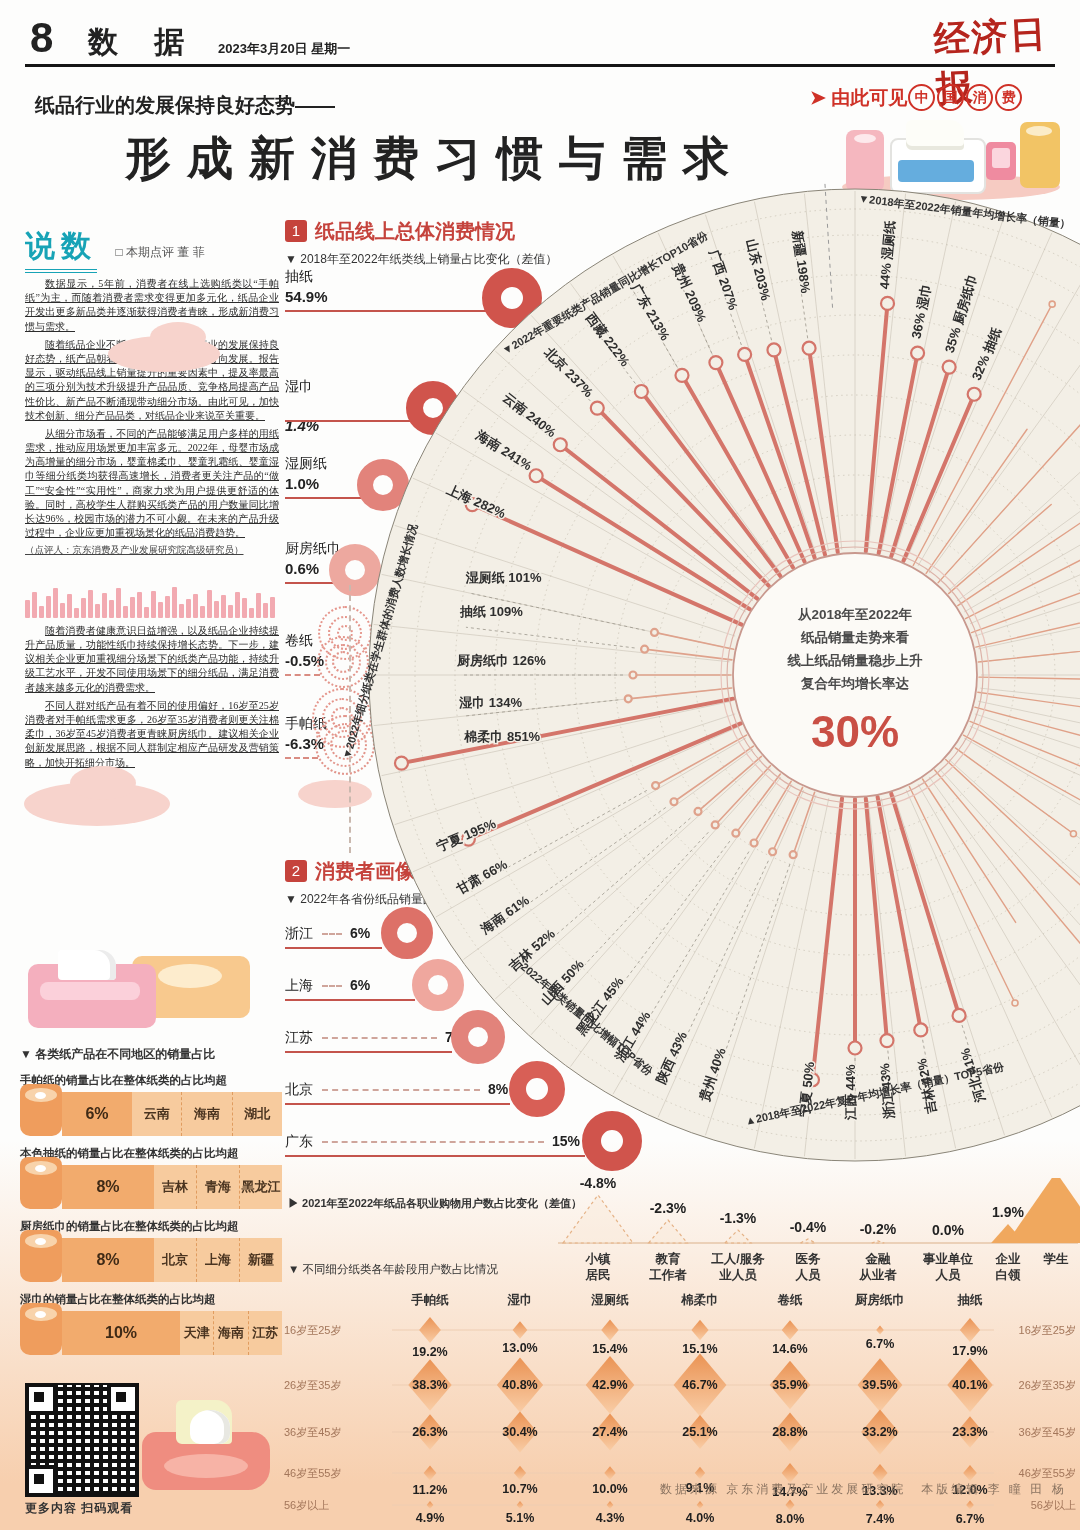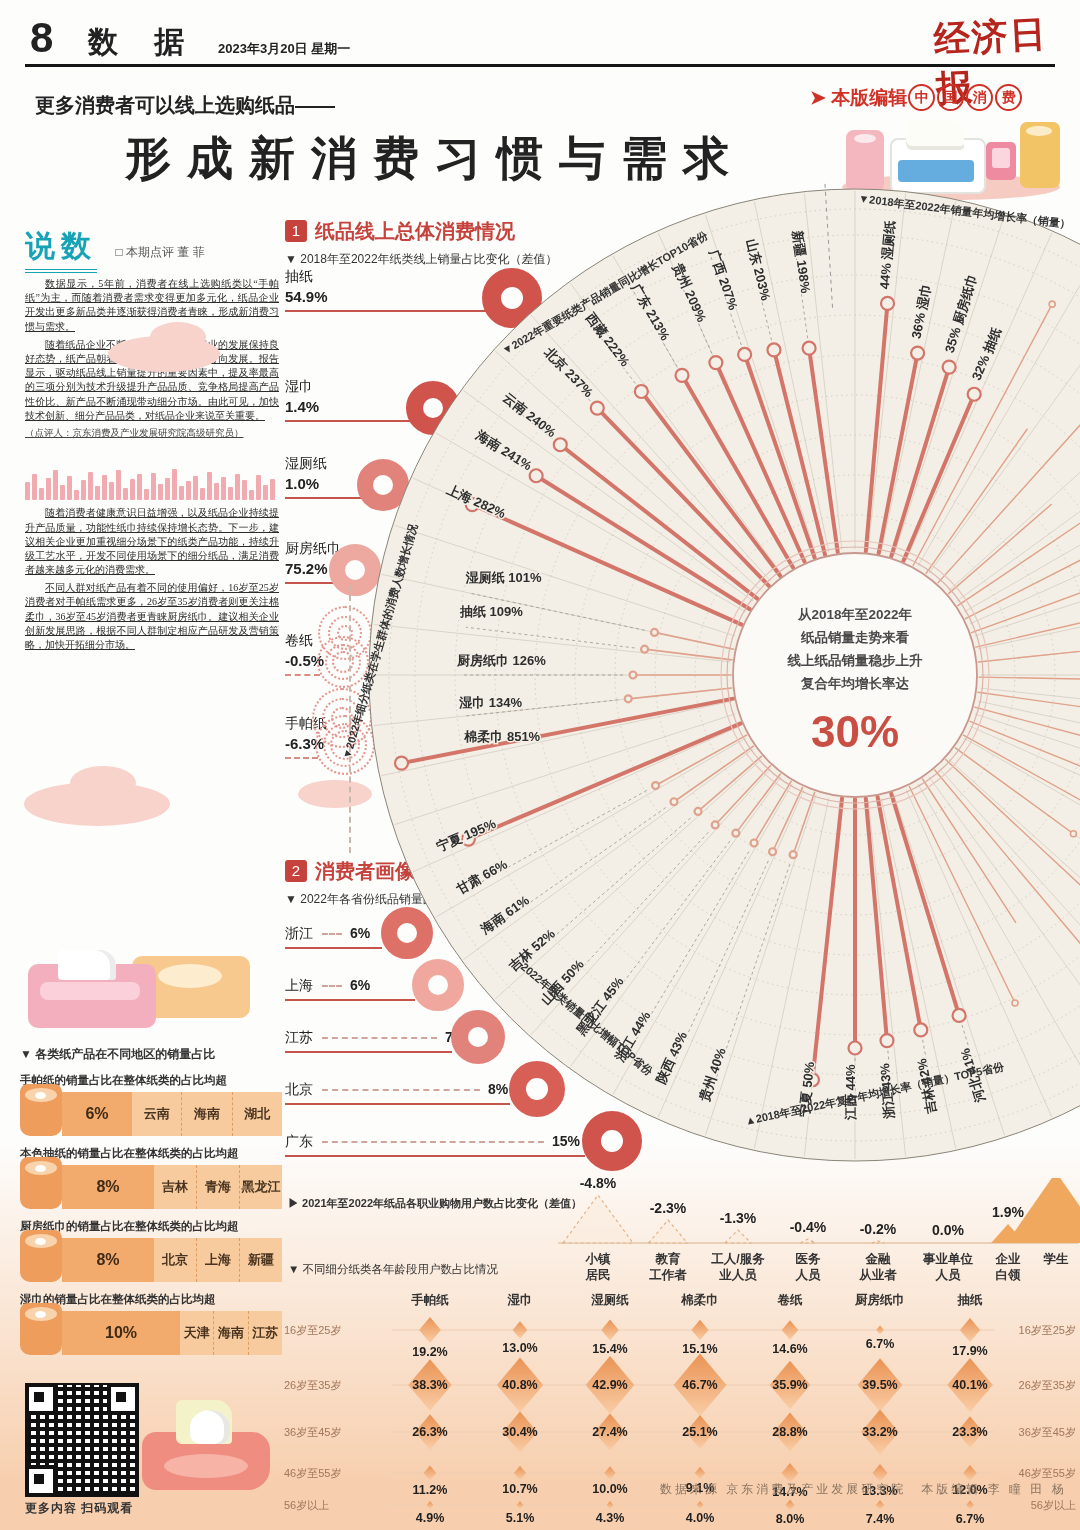--- a/index.html
+++ b/index.html
@@ -79,26 +79,26 @@
 </head>
 <body>
 
 <div class="abs" id="warm"></div>
 
 <div class="abs" id="pagenum">8</div>
 <div class="abs" id="pagesec">数 据</div>
 <div class="abs" id="pagedate">2023年3月20日  星期一</div>
 <div class="abs" id="masthead">经济日报</div>
 <div class="abs" id="toprule"></div>
-<div class="abs" id="kicker">更多消费者可以线上选购纸品——</div>
+<div class="abs" id="kicker">纸品行业的发展保持良好态势——</div>
 <div class="abs" id="bigtitle">形成新消费习惯与需求</div>
 
 <div class="abs" id="badge">
   <span>➤</span>
-  <span>本版编辑</span><span id="badge-circles"><span class="circ">中</span><span class="circ">国</span><span class="circ">消</span><span class="circ">费</span></span>
+  <span>由此可见</span><span id="badge-circles"><span class="circ">中</span><span class="circ">国</span><span class="circ">消</span><span class="circ">费</span></span>
 </div>
 
 <div class="ill" style="left:838px;top:108px;width:228px;height:96px;">
   <div class="abs" style="left:4px;top:66px;width:218px;height:26px;background:#f6cbc2;border-radius:50%;"></div>
   <div class="abs" style="left:8px;top:22px;width:38px;height:62px;background:#f5b7bf;border-radius:8px;"></div>
   <div class="abs" style="left:16px;top:26px;width:22px;height:9px;background:#fde9ec;border-radius:50%;"></div>
   <div class="abs" style="left:52px;top:30px;width:92px;height:52px;background:#fff;border:2px solid #e3e3e0;border-radius:8px;"></div>
   <div class="abs" style="left:68px;top:12px;width:58px;height:30px;background:#fdfdf8;border-radius:6px 14px 4px 6px;box-shadow:inset 0 -4px 0 #e8e8de;"></div>
   <div class="abs" style="left:60px;top:52px;width:76px;height:22px;background:#4a9fd8;border-radius:4px;opacity:.85;"></div>
   <div class="abs" style="left:148px;top:34px;width:30px;height:38px;background:#ef8ba0;border-radius:5px;"></div>
@@ -108,20 +108,21 @@
 </div>
 
 <div class="abs" id="left-col">
   <div>
     <span id="shuoshu">说数</span>
     <span id="byline">□ 本期点评 董 菲</span>
   </div>
   <div id="paras1">
       <p>数据显示，5年前，消费者在线上选购纸类以“手帕纸”为主，而随着消费者需求变得更加多元化，纸品企业开发出更多新品类并逐渐获得消费者青睐，形成新消费习惯与需求。</p>
       <p>随着纸品企业不断优化升级，纸品行业的发展保持良好态势，纸产品朝着更加专业化和精品化方向发展。报告显示，驱动纸品线上销量提升的重要因素中，提及率最高的三项分别为技术升级提升产品品质、竞争格局提高产品性价比、新产品不断涌现带动细分市场。由此可见，加快技术创新、细分产品品类，对纸品企业来说至关重要。</p>
+      <p>从细分市场看，不同的产品能够满足用户多样的用纸需求，推动应用场景更加丰富多元。2022年，母婴市场成为高增量的细分市场，婴童棉柔巾、婴童乳霜纸、婴童湿巾等细分纸类均获得高速增长，消费者更关注产品的“做工”“安全性”“实用性”，商家力求为用户提供更舒适的体验。同时，高校学生人群购买纸类产品的用户数量同比增长达96%，校园市场的潜力不可小觑。在未来的产品升级过程中，企业应更加重视场景化的纸品消费趋势。</p>
     </div>
   <p id="attribution">（点评人：京东消费及产业发展研究院高级研究员）</p>
   <div id="decor-bars">
       <div style="height: 18px;"></div>
       <div style="height: 26px;"></div>
       <div style="height: 12px;"></div>
       <div style="height: 22px;"></div>
       <div style="height: 30px;"></div>
       <div style="height: 15px;"></div>
       <div style="height: 24px;"></div>
@@ -232,29 +233,29 @@
 <div class="abs" style="left:285px;top:218px;">
   <span class="sec-badge">1</span><span class="sec-head">纸品线上总体消费情况</span>
   <div class="sec-sub">▼ 2018年至2022年纸类线上销量占比变化（差值）</div>
 </div>
 <div id="sec1-items">
     <div class="itm-label" style="left: 285px; top: 268px;">抽纸</div>
     <div class="itm-value" style="left: 285px; top: 288px;">54.9%</div>
     <div class="itm-line" style="left: 285px; top: 310px; width: 212px;"></div>
     <div class="donut" style="left: 482px; top: 268px; width: 60px; height: 60px; border: 19px solid rgb(208, 84, 76);"></div>
     <div class="itm-label" style="left: 285px; top: 378px;">湿巾</div>
-    <div class="itm-value" style="left: 285px; top: 398px;">1.4%</div>
+    <div class="itm-value" style="left: 285px; top: 417px; font-style: italic;">1.4%</div>
     <div class="itm-line" style="left: 285px; top: 420px; width: 133px;"></div>
     <div class="donut" style="left: 406px; top: 381px; width: 54px; height: 54px; border: 17px solid rgb(208, 84, 76);"></div>
     <div class="itm-label" style="left: 285px; top: 455px;">湿厕纸</div>
     <div class="itm-value" style="left: 285px; top: 475px;">1.0%</div>
     <div class="itm-line" style="left: 285px; top: 497px; width: 81px;"></div>
     <div class="donut" style="left: 357px; top: 459px; width: 52px; height: 52px; border: 16px solid rgb(226, 131, 123);"></div>
     <div class="itm-label" style="left: 285px; top: 540px;">厨房纸巾</div>
-    <div class="itm-value" style="left: 285px; top: 560px;">75.2%</div>
+    <div class="itm-value" style="left: 285px; top: 560px;">0.6%</div>
     <div class="itm-line" style="left: 285px; top: 582px; width: 51px;"></div>
     <div class="donut" style="left: 329px; top: 544px; width: 52px; height: 52px; border: 16px solid rgb(237, 168, 159);"></div>
     <div class="itm-label" style="left: 285px; top: 632px;">卷纸</div>
     <div class="itm-value" style="left: 285px; top: 652px;">-0.5%</div>
     <div class="itm-line" style="left: 285px; top: 674px; width: 35px; background: none; border-top: 2px dashed rgb(217, 140, 130); height: 0px;"></div>
     <div class="dotring" style="left: 317px; top: 636px; width: 52px; height: 52px; border: 2px dotted rgb(226, 150, 140);">
       <div class="dotring" style="inset:6px;border:2px dotted #e2968c"></div>
       <div class="dotring" style="inset:13px;border:2px dotted #e2968c"></div>
     </div>
     <div class="itm-label" style="left: 285px; top: 715px;">手帕纸</div>

